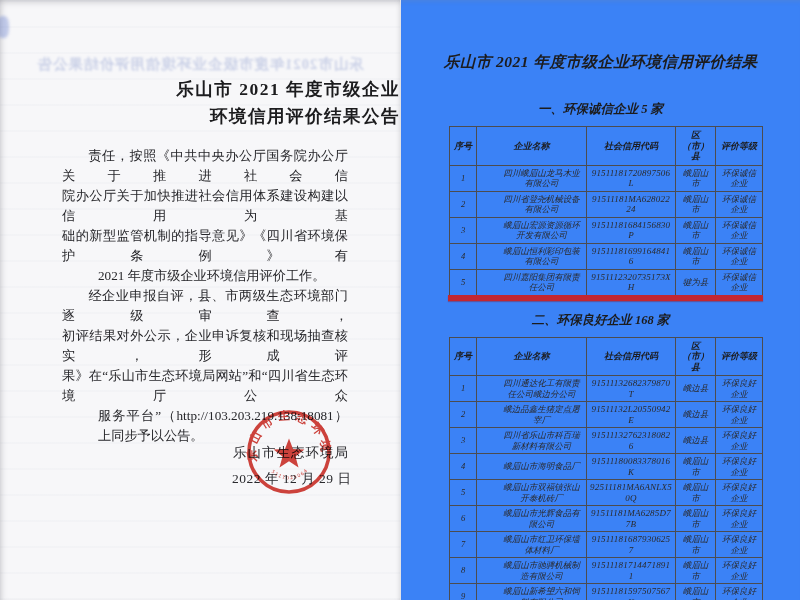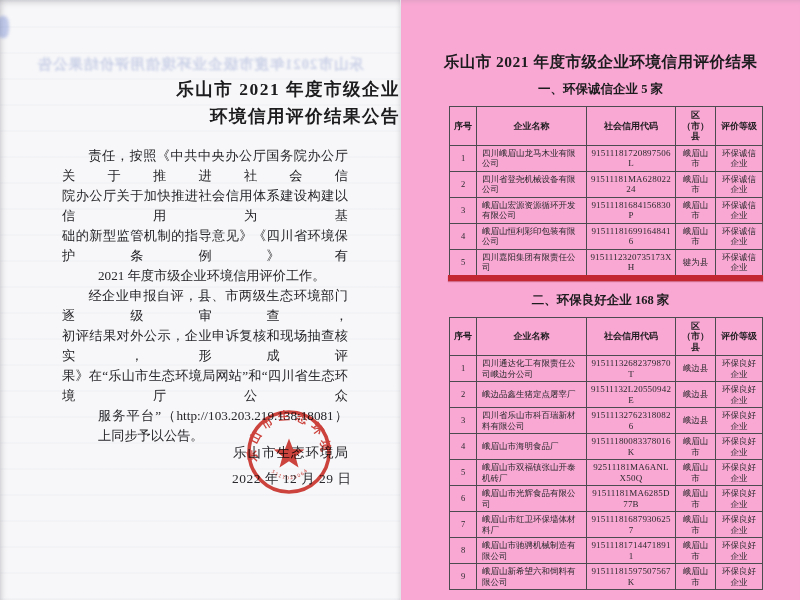--- a/index.html
+++ b/index.html
@@ -12,23 +12,24 @@
   .page { width:400px; height:600px; position:relative; }
   .page-left {
     background:#f7f7f9;
     background-image:repeating-linear-gradient(180deg,
       rgba(205,210,220,0.10) 0 2px, rgba(255,255,255,0) 2px 26px);
     box-shadow:inset 0 6px 6px -4px rgba(120,120,130,.35),
                inset 6px 0 6px -5px rgba(120,120,130,.35),
                inset -4px 0 5px -4px rgba(150,150,160,.30);
   }
   .page-right {
-    background:#f9a8d4;
+    background:#3b82f6;
     border-left:1px solid #e3e3e8;
     box-shadow:inset 0 5px 5px -4px rgba(130,130,140,.25);
+    font-style:italic;
   }
 
   
   .bleed {
     position:absolute; top:55px; left:28px; width:344px;
     text-align:center; transform:scaleX(-1);
     color:#7487c4; opacity:.34; filter:blur(1.1px);
     font-weight:bold; font-size:14.5px; letter-spacing:1px;
     white-space:nowrap; overflow:hidden;
   }
@@ -48,29 +49,29 @@
   .date-line { position:absolute; left:232px; top:470px; font-size:13.5px;
     letter-spacing:.5px; color:#2a2a2e; }
   .seal { position:absolute; left:245px; top:408px; width:88px; height:88px;
     mix-blend-mode:multiply; opacity:.92; }
 
   
   .r-title { margin-top:52px; text-align:center; font-weight:bold;
     font-size:15.5px; letter-spacing:.5px; color:#1c1c1e; }
   .sec-heading { text-align:center; font-weight:bold; font-size:12.5px;
     color:#1c1c1e; }
-  .sec-heading.one { margin-top:8px; }
+  .sec-heading.one { margin-top:28px; }
   .sec-heading.two { margin-top:11px; }
   table { border-collapse:collapse; margin-left:48px; margin-top:8px;
     width:313px; table-layout:fixed; }
   th,td { border:1px solid #4c4c50; font-size:8.5px; line-height:10.5px;
     padding:2px 3px; text-align:center; color:#2a2a2c;
     overflow:hidden; word-break:break-all; }
   th { font-size:9px; font-weight:bold; padding:3px 2px; color:#1d1d1f; }
-  td.c-name { text-align:left; padding-left:5px; }
+  td.c-name { text-align:center; padding-left:23px; }
   td.c-code { font-size:9px; letter-spacing:.2px; }
   .red-underline { width:315px; height:6px; margin-left:47px; margin-top:-1px;
     background:#c32731; box-shadow:0 1px 1px rgba(150,20,30,.4); }
 </style>
 </head>
 <body>
 
 <div class="stage">
 
   <div class="page page-left">

